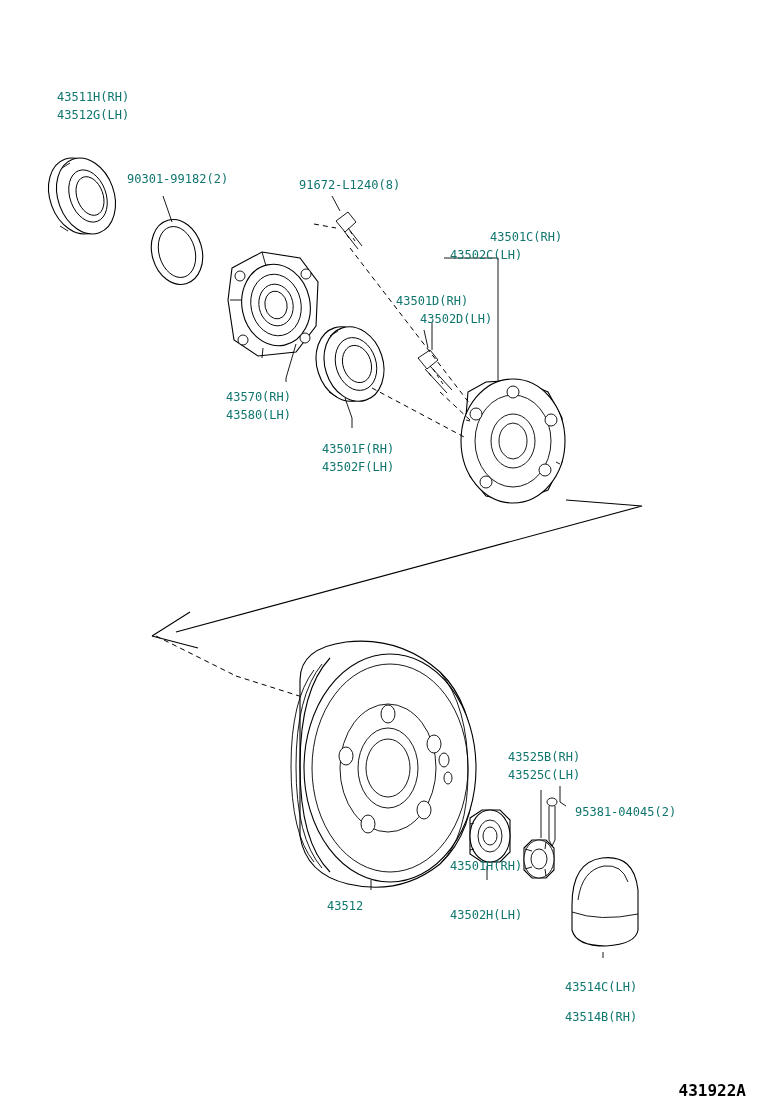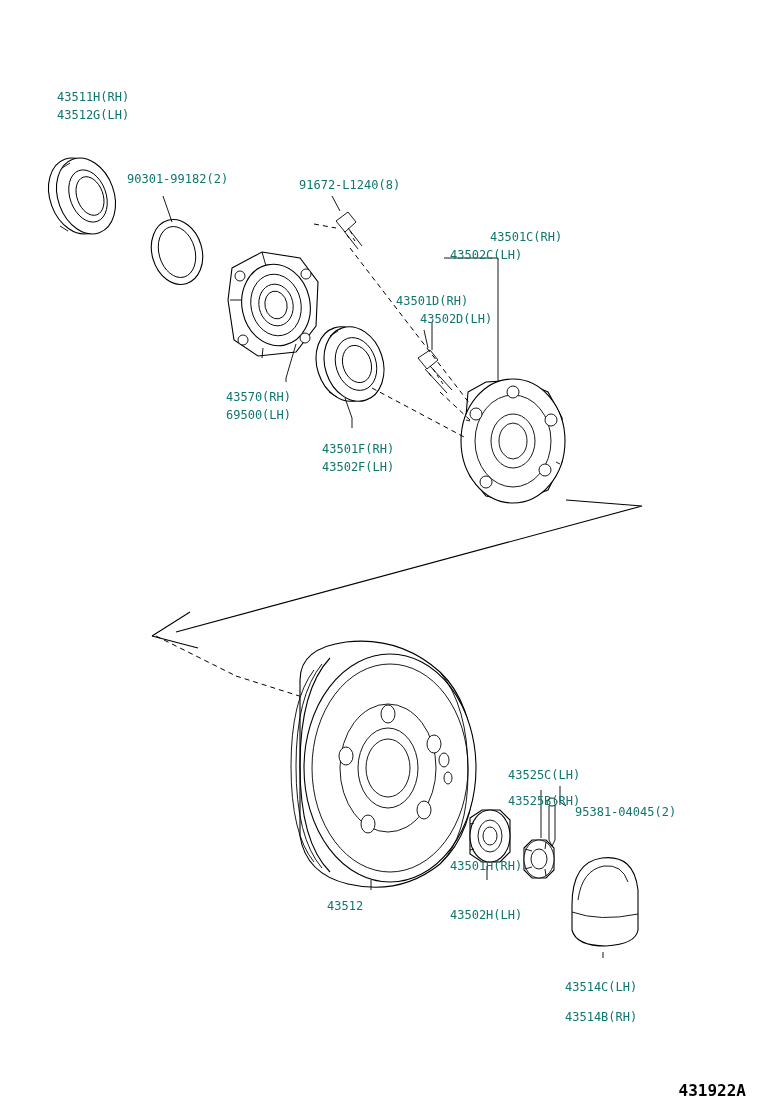--- a/index.html
+++ b/index.html
@@ -212,31 +212,31 @@
 
 <div class="label" style="left:299px; top:176px;">91672-L1240(8)</div>
 
 <div class="label" style="left:450px; top:228px;margin-left:40px;">43501C(RH)</div>
 <div class="label" style="left:450px; top:246px;">43502C(LH)</div>
 
 <div class="label" style="left:396px; top:292px;">43501D(RH)</div>
 <div class="label" style="left:396px; top:310px;margin-left:24px;">43502D(LH)</div>
 
 <div class="label" style="left:226px; top:388px;">43570(RH)</div>
-<div class="label" style="left:226px; top:406px;">69500(LH)</div>
+<div class="label" style="left:226px; top:406px;">43580(LH)</div>
 
 <div class="label" style="left:322px; top:440px;">43501F(RH)</div>
 <div class="label" style="left:322px; top:458px;">43502F(LH)</div>
 
 <div class="label" style="left:327px; top:897px;">43512</div>
 
 <div class="label" style="left:450px; top:857px;">43501H(RH)</div>
 <div class="label" style="left:450px; top:906px;">43502H(LH)</div>
 
-<div class="label" style="left:508px; top:748px;margin-top:44px;">43525B(RH)</div>
+<div class="label" style="left:508px; top:748px;">43525B(RH)</div>
 <div class="label" style="left:508px; top:766px;">43525C(LH)</div>
 
 <div class="label" style="left:575px; top:803px;">95381-04045(2)</div>
 
 <div class="label" style="left:565px; top:1008px;">43514B(RH)</div>
 <div class="label" style="left:565px; top:978px;">43514C(LH)</div>
 
 <div class="figcode">431922A</div>
 
 </body></html>

